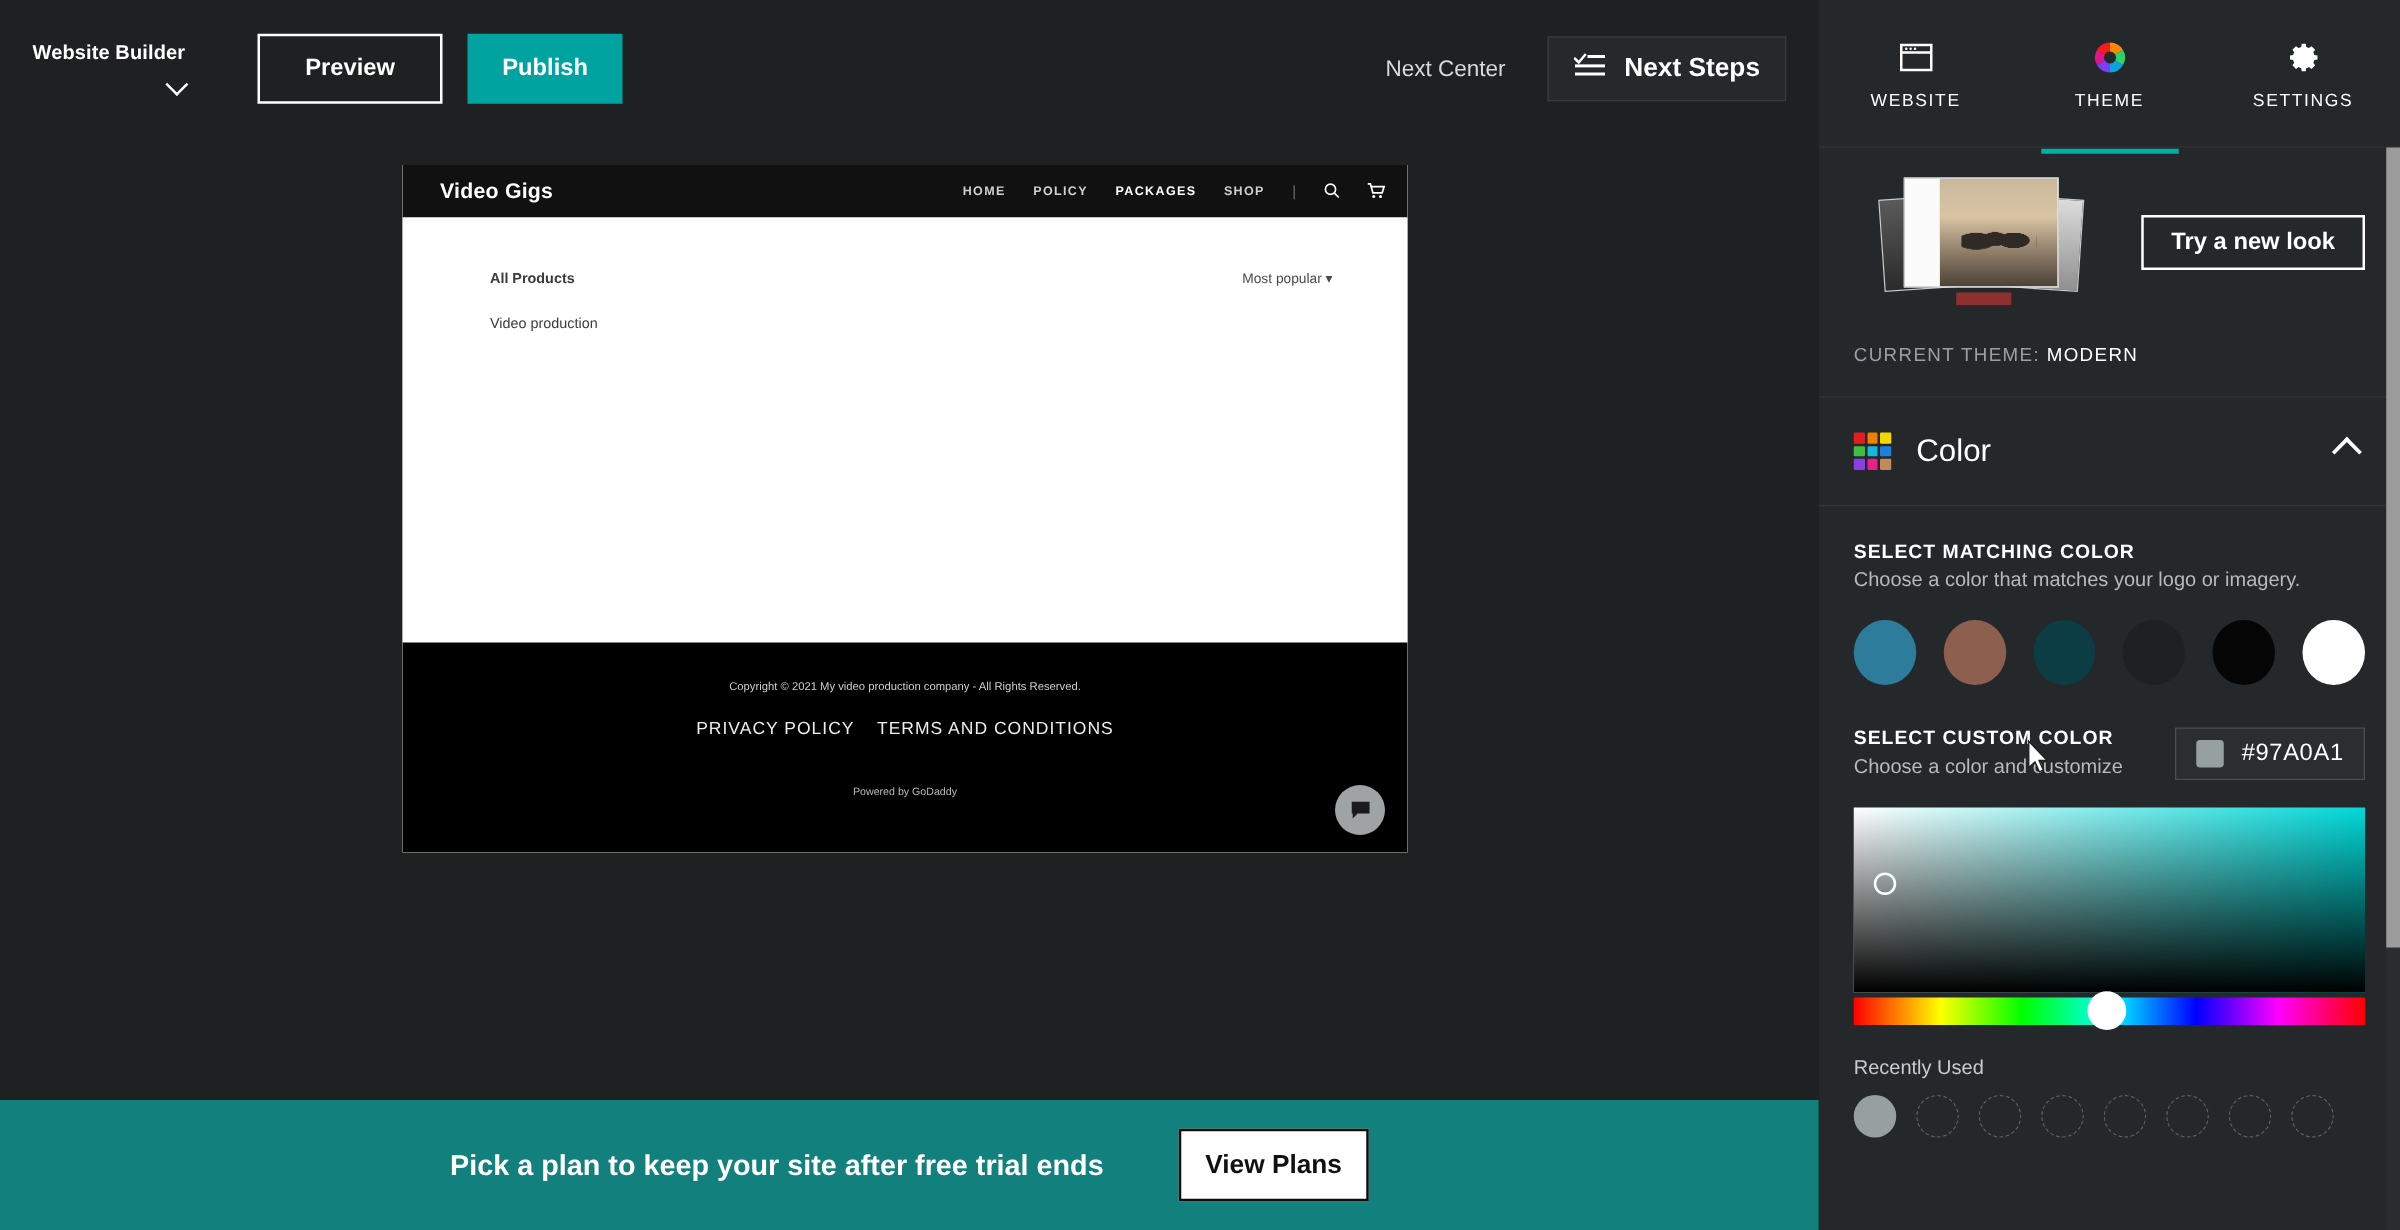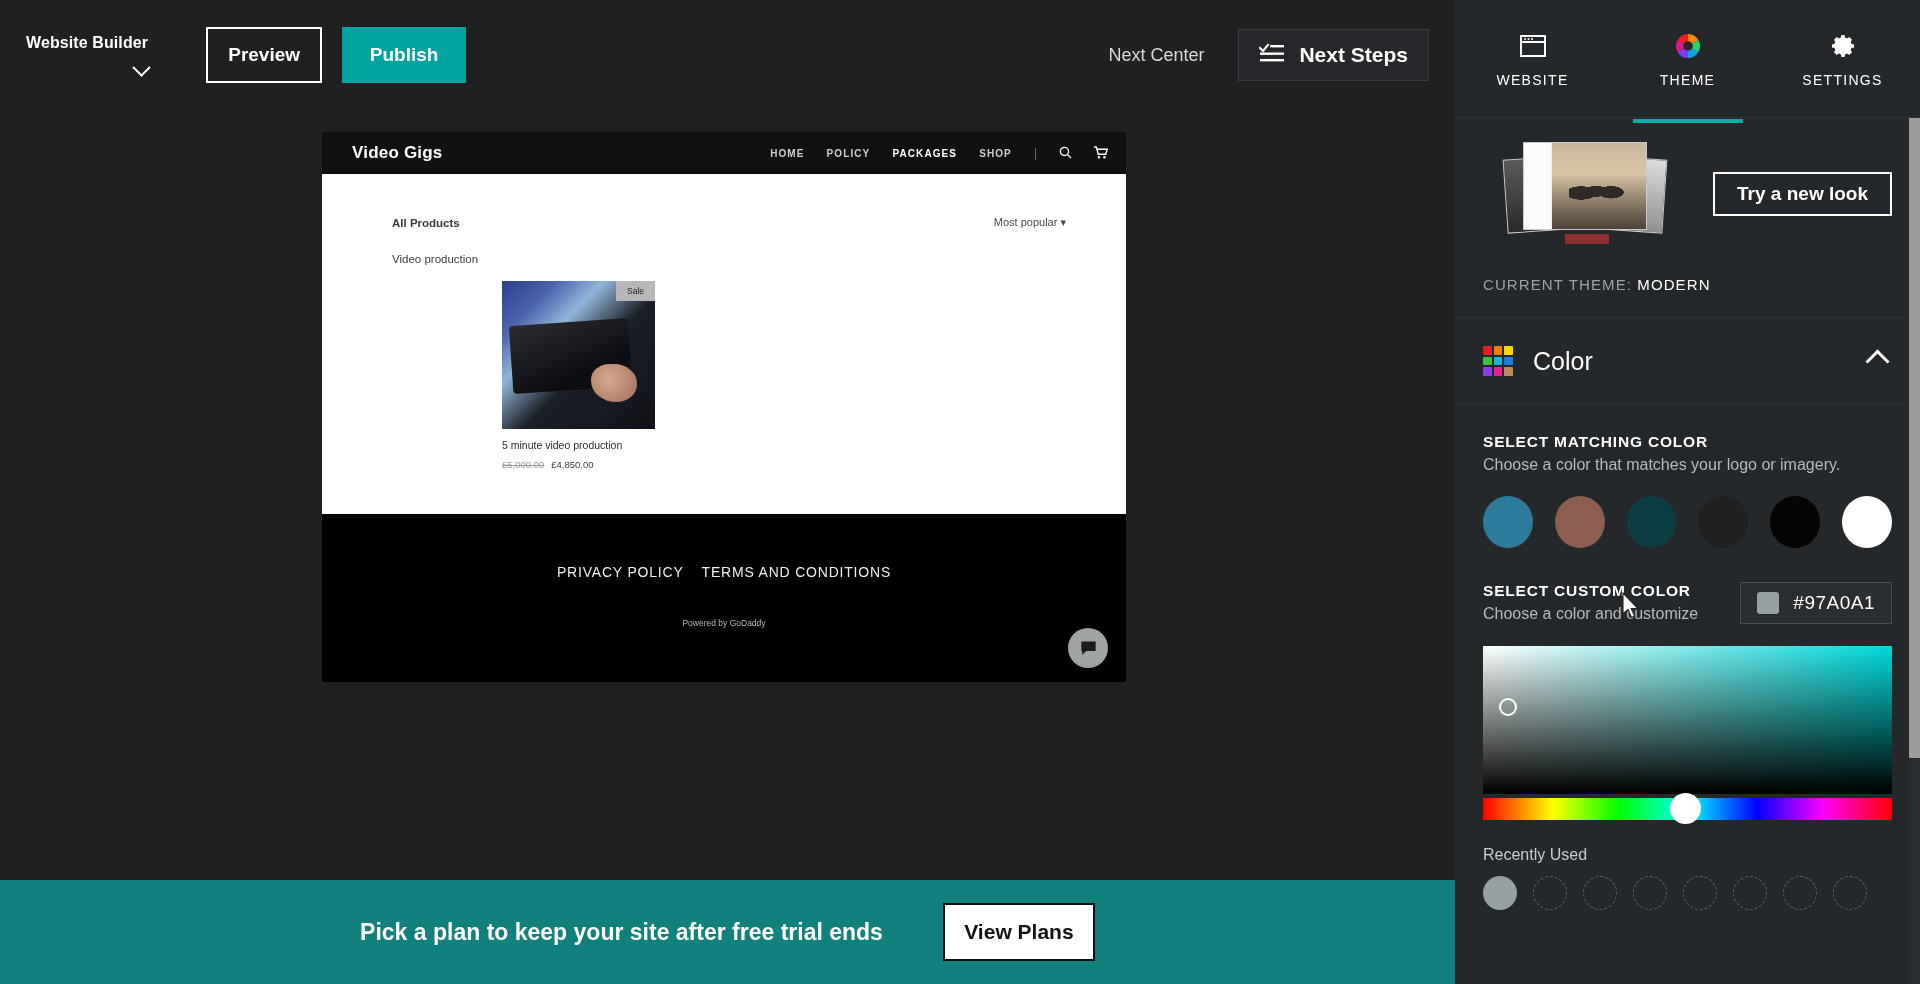--- a/index.html
+++ b/index.html
@@ -32,21 +32,21 @@
     color: #ffffff; font-size: 16px; font-weight: 700;
     letter-spacing: .1px; white-space: nowrap; flex-direction: column;
   }
   .chev-down {
     display: inline-block; width: 13px; height: 13px;
     border-right: 2.6px solid #ffffff; border-bottom: 2.6px solid #ffffff;
     transform: rotate(45deg) translate(-2px,-2px);
   }
   .btn-preview {
     margin-left: 58px;
-    width: 116px; height: 56px;
+    width: 148px; height: 56px;
     border: 2.5px solid #ffffff; background: transparent;
     color: #ffffff; font-size: 19px; font-weight: 700;
     font-family: "Liberation Sans", sans-serif;
     display: flex; align-items: center; justify-content: center;
     cursor: pointer;
   }
   .btn-publish {
     margin-left: 20px;
     width: 124px; height: 56px;
     background: #00a3a0; border: none;
@@ -375,35 +375,26 @@
           <div class="sb-row">
             <div class="sb-allprod">All Products</div>
             <div class="sb-sort">
               <span>Most popular</span>
               <span>▾</span>
             </div>
           </div>
           <div class="sb-cat">Video production</div>
 
           <div class="cards">
-            <div class="card">
-              <div class="thumb one">
-                <div class="sale-tag">Sale</div>
-              </div>
-              <div class="card-title">5 minute video production</div>
-              <div class="card-price">
-                <span class="old">£5,000.00</span>
-                <span>£4,850.00</span>
-              </div>
-            </div>
 
           </div>
         </div>
 
         <div class="site-foot">
+          <div class="foot-copy">Copyright © 2021 My video production company - All Rights Reserved.</div>
           <div class="foot-links">
             <a href="#">PRIVACY POLICY</a>
             <a href="#">TERMS AND CONDITIONS</a>
           </div>
           <div class="foot-powered">Powered by GoDaddy</div>
           <div class="chat-bubble">
             <svg viewBox="0 0 24 24">
                 <path d="M3 3h18v12H9l-5 5v-5H3z" fill="#1a1a1a"></path>
               </svg>
           </div>

